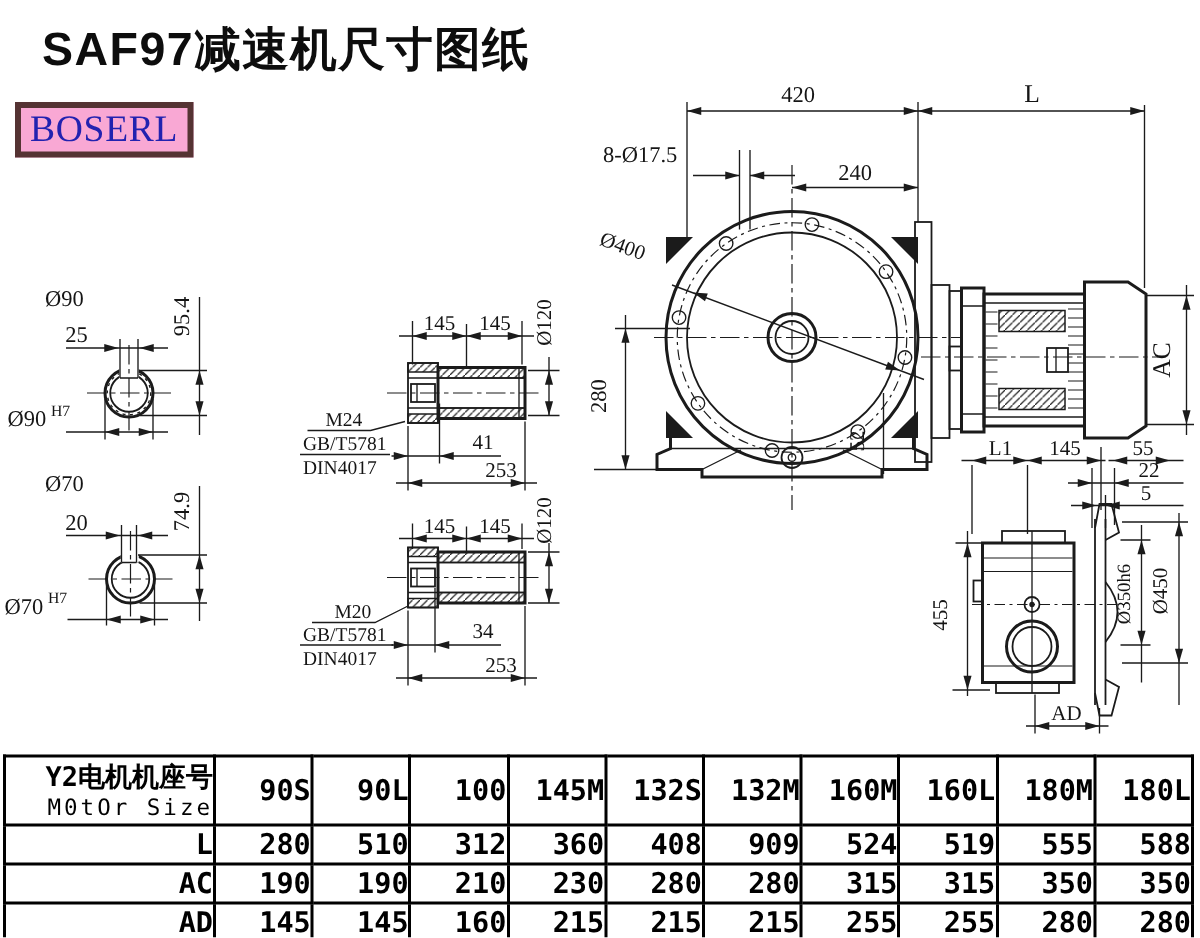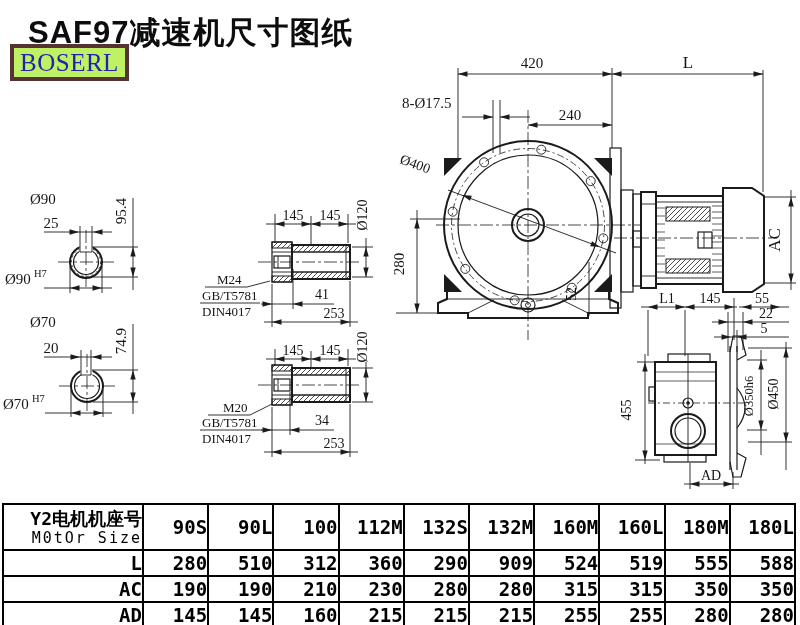--- a/index.html
+++ b/index.html
@@ -1,22 +1,22 @@
 <!DOCTYPE html>
 <html><head>
 <meta charset="utf-8">
 <style>
   html,body{margin:0;padding:0;background:#fff;}
   .stage{position:relative;width:800px;height:625px;background:#fff;overflow:hidden;
          font-family:"Liberation Sans",sans-serif;}
   .title{position:absolute;left:28px;top:12px;margin:0;font-size:31px;font-weight:bold;
          letter-spacing:1px;color:#0d0d0d;font-family:"Liberation Sans",sans-serif;}
-  .logo{position:absolute;left:10px;top:44px;border:4px solid #533;padding:0 6px;
+  .logo{position:absolute;left:10px;top:68px;border:4px solid #533;padding:0 6px;
         font-family:"Liberation Serif","DejaVu Serif",serif;font-size:25px;color:#2222b0;
-        letter-spacing:.5px;line-height:29px;background:#bef264;}
+        letter-spacing:.5px;line-height:29px;background:#f9a8d4;}
   svg text{font-family:"Liberation Serif","DejaVu Serif",serif;fill:#151515;}
   .t15{font-size:15px}.t13{font-size:13px}.t17{font-size:17px}
   .t10{font-size:10.5px}.t12{font-size:12.5px}.t14{font-size:14px}
   .mid{text-anchor:middle}
   .ol{fill:none;stroke:#1b1b1b;stroke-width:2}
   .ml{fill:none;stroke:#1b1b1b;stroke-width:1.2}
   .tl{fill:none;stroke:#1b1b1b;stroke-width:0.9}
   .fl{fill:none;stroke:#1b1b1b;stroke-width:0.7}
   .cl{fill:none;stroke:#1b1b1b;stroke-width:0.8;stroke-dasharray:13 3 3 3}
   .dc{fill:none;stroke:#1b1b1b;stroke-width:0.8;stroke-dasharray:7 3 2 3}
@@ -313,37 +313,37 @@
         </colgroup>
       <thead>
         <tr id="motor-cols">
           <th class="corner">
             <div class="l1">Y2电机机座号</div>
             <div class="l2">M0tOr Size</div>
           </th>
         <th>90S</th>
             <th>90L</th>
             <th>100</th>
-            <th>112M</th>
+            <th>145M</th>
             <th>132S</th>
             <th>132M</th>
             <th>160M</th>
             <th>160L</th>
             <th>180M</th>
             <th>180L</th>
           </tr>
       </thead>
       <tbody id="dim-rows">
           <tr>
             <th>L</th>
             <td>280</td>
             <td>510</td>
             <td>312</td>
             <td>360</td>
-            <td>290</td>
+            <td>408</td>
             <td>909</td>
             <td>524</td>
             <td>519</td>
             <td>555</td>
             <td>588</td>
           </tr>
           <tr>
             <th>AC</th>
             <td>190</td>
             <td>190</td>

